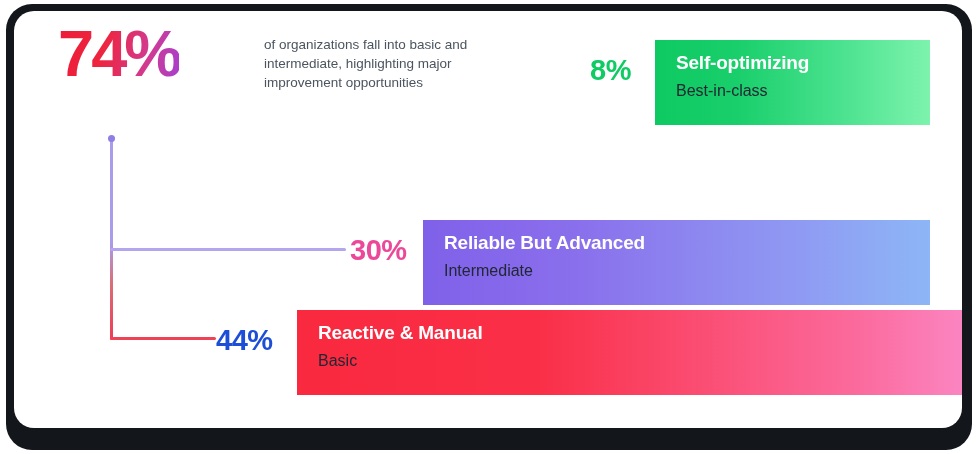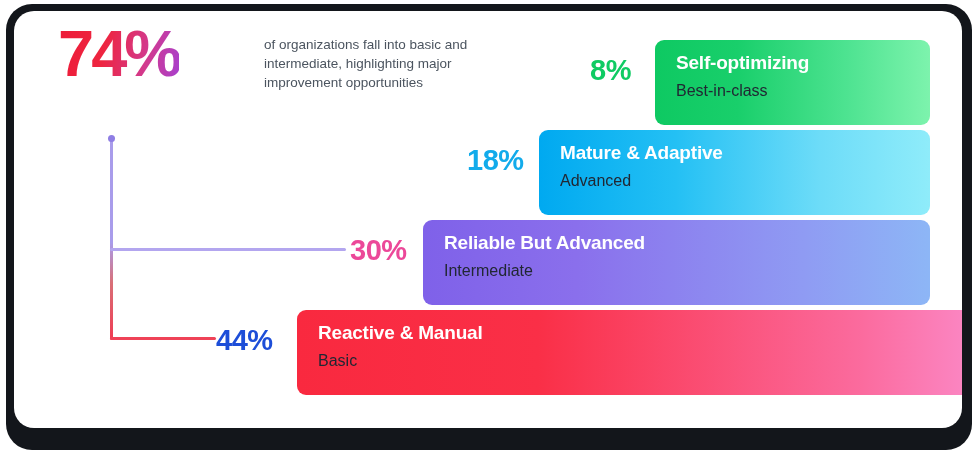--- a/index.html
+++ b/index.html
@@ -113,21 +113,21 @@
     width: 106px;
     height: 3px;
     background: #ef4257;
     border-radius: 2px;
   }
 
   
   .bar {
     position: absolute;
     height: 85px;
-    border-radius: 9px;
+    border-radius: 0;
     box-sizing: border-box;
   }
   .bar-title {
     position: absolute;
     left: 21px;
     top: 12px;
     font-size: 19px;
     font-weight: 700;
     color: #ffffff;
     letter-spacing: -0.2px;
@@ -178,34 +178,29 @@
     <div class="axis-vertical"></div>
     <div class="axis-dot"></div>
     <div class="axis-tick-mid"></div>
     <div class="axis-tick-bottom"></div>
 
     <div class="bar bar-green">
       <div class="bar-title">Self-optimizing</div>
       <div class="bar-sub">Best-in-class</div>
     </div>
 
-    <div class="bar bar-blue">
-      <div class="bar-title">Mature &amp; Adaptive</div>
-      <div class="bar-sub">Advanced</div>
-    </div>
 
     <div class="bar bar-purple">
       <div class="bar-title">Reliable But Advanced</div>
       <div class="bar-sub">Intermediate</div>
     </div>
 
     <div class="bar bar-red">
       <div class="bar-title">Reactive &amp; Manual</div>
       <div class="bar-sub">Basic</div>
     </div>
 
     <div class="pct pct-green">8%</div>
-    <div class="pct pct-blue">18%</div>
     <div class="pct pct-purple">30%</div>
     <div class="pct pct-red">44%</div>
 
   </div>
 </div>
 
 </body></html>

